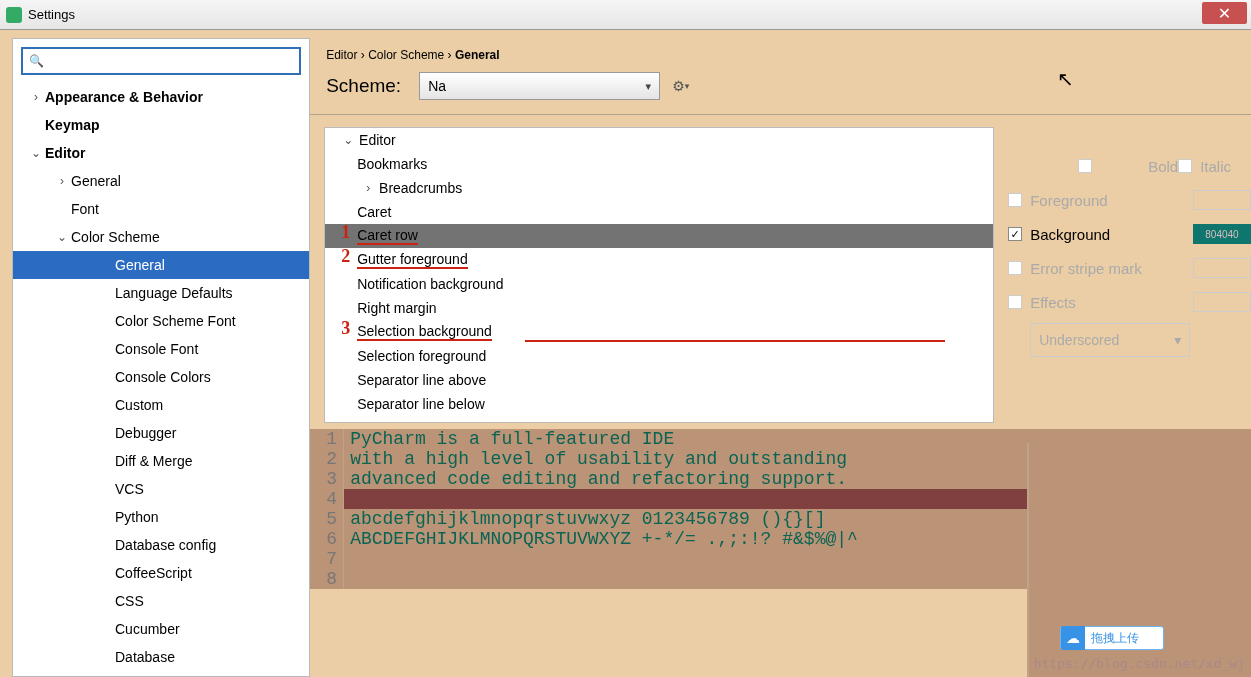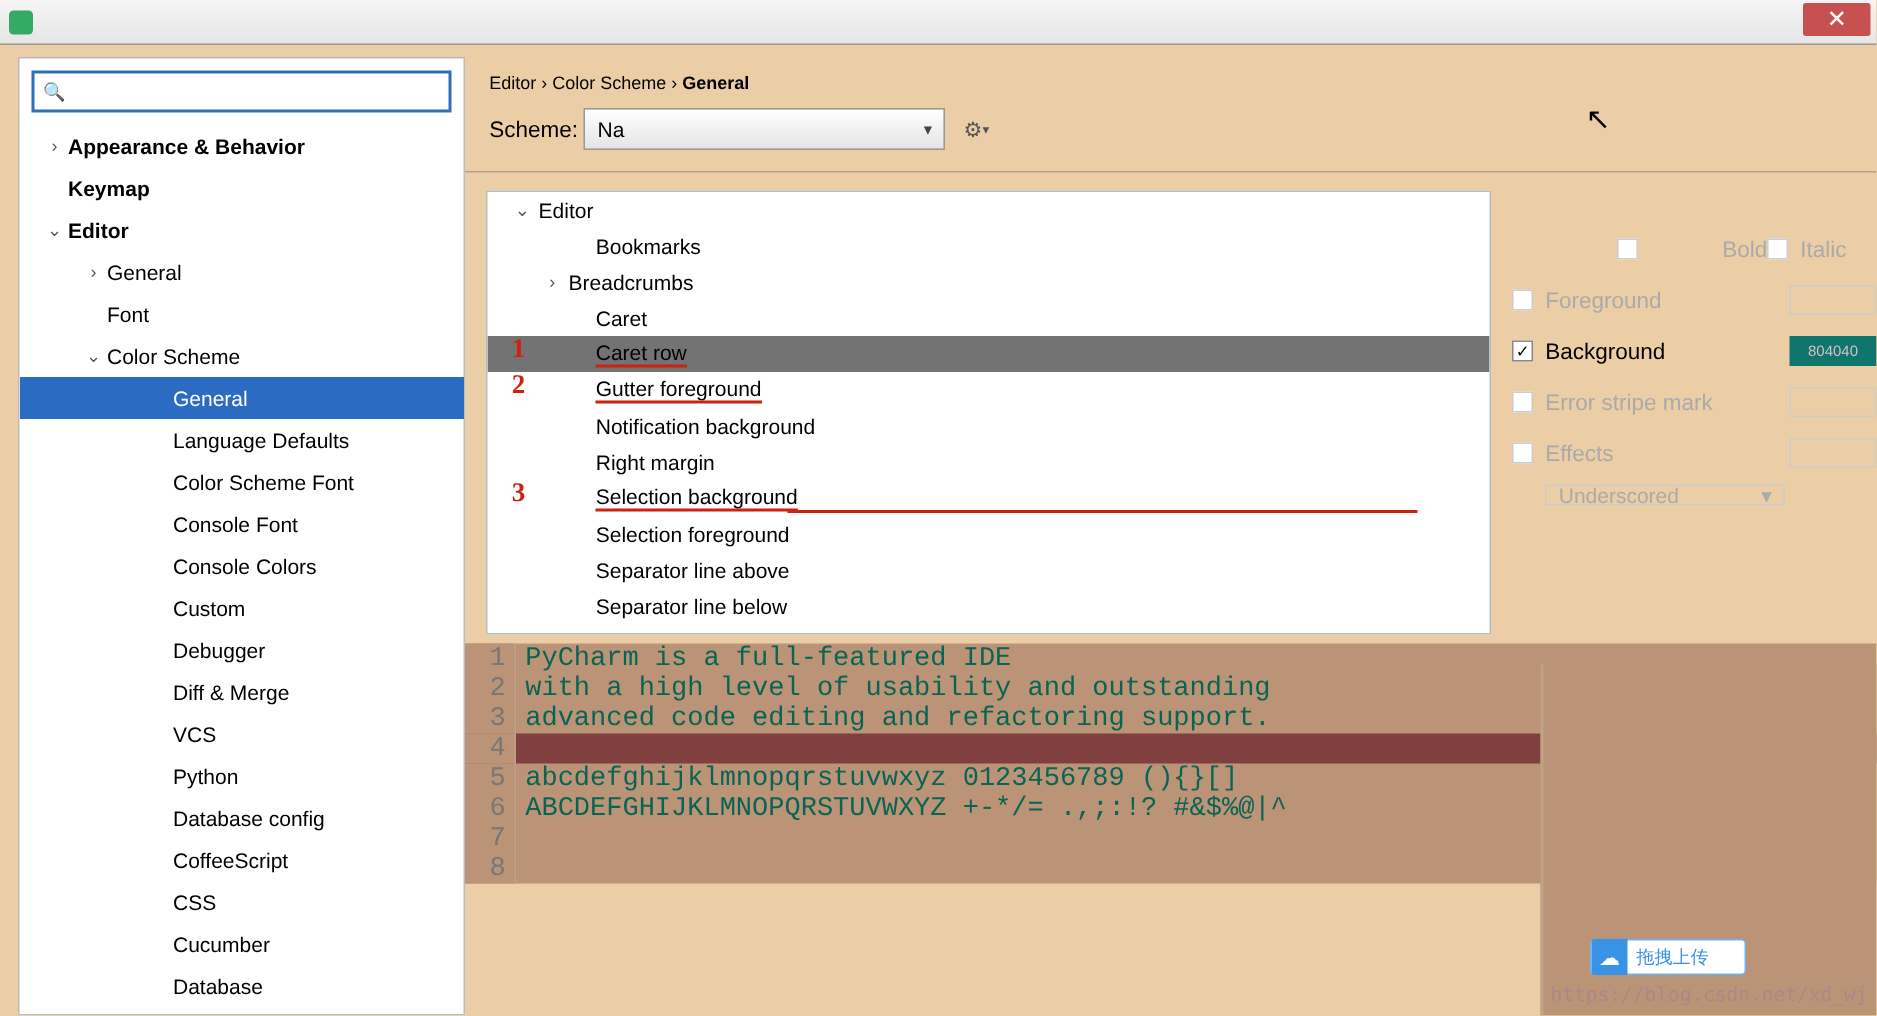--- a/index.html
+++ b/index.html
@@ -21,44 +21,44 @@
 .tree-item.selected { background: #2b6bc2; color: #fff; }
 .arrow { width: 14px; font-size: 12px; color: #555; text-align: center; }
 .tree-label { padding-left: 2px; }
 .bold { font-weight: 700; }
 .ind1 { padding-left: 16px; } .ind2 { padding-left: 42px; } .ind4 { padding-left: 86px; }
 
 .right { flex: 1; display: flex; flex-direction: column; }
 .crumbs { padding: 10px 16px 10px 16px; font-size: 12px; font-weight: 700; }
 .crumb-plain { font-weight: 400; }
 .scheme-row { display: flex; align-items: center; padding: 0 16px 14px 16px; border-bottom: 1px solid #b0a18a; }
-.scheme-label { margin-right: 4px; font-size: 15px; }
+.scheme-label { margin-right: 18px; font-size: 19px; }
 .scheme-select { width: 241px; height: 28px; border: 1px solid #999; background: linear-gradient(#fff,#e4e4e4); display: flex; align-items: center; justify-content: space-between; padding: 0 8px; font-size: 14px; }
 .scheme-arrow { color: #444; font-size: 11px; }
 .gear { margin-left: 12px; color: #555; display: flex; align-items: center; }
 
 .options-row { display: flex; padding: 12px 0 0 14px; gap: 0; }
 .options-tree { width: 670px; height: 296px; background: #fff; border: 1px solid #bbb; overflow: hidden; position: relative; }
 .opt-item { height: 24px; display: flex; align-items: center; padding-left: 16px; cursor: pointer; }
-.opt-item.lvl1 { padding-left: 72px; }
+.opt-item.lvl1 { padding-left: 32px; }
 .opt-item.lvl1.haschild { padding-left: 36px; }
 .opt-item.selected { background: #737373; }
 .red-underline { border-bottom: 2px solid #c21; }
 .red-num { position: absolute; left: 16px; color: #c21; font-family: "Comic Sans MS", cursive; font-size: 18px; font-weight: 700; }
 .long-red-line { position: absolute; height: 2px; background: #c21; }
 
 .props { flex: 1; padding: 22px 0 0 14px; }
 .prop-row { display: flex; align-items: center; height: 34px; }
 .check { width: 14px; height: 14px; border: 1px solid #888; margin-right: 8px; display: inline-flex; align-items: center; justify-content: center; font-size: 11px; color: #000; background: #fff; }
 .check.disabled { border-color: #ccc; }
 .prop-label { font-size: 15px; flex: 1; }
 .prop-label.grey { color: #aaa; }
 .color-swatch { width: 58px; height: 20px; background: #0f766e; color: #d9bfbf; font-size: 10px; display: flex; align-items: center; justify-content: center; margin-left: 8px; }
 .empty-swatch { width: 58px; height: 20px; border: 1px solid #ccc; margin-left: 8px; }
-.effects-select { width: 160px; height: 14px; border: 1px solid #ccc; color: #aaa; display: flex; align-items: center; justify-content: space-between; padding: 0 8px; margin-left: 22px; margin-top: 4px; }
+.effects-select { width: 160px; height: 34px; border: 1px solid #ccc; color: #aaa; display: flex; align-items: center; justify-content: space-between; padding: 0 8px; margin-left: 22px; margin-top: 4px; }
 
 .preview { margin: 6px 0 0 0; background: #bb9477; font-family: Consolas, "Courier New", monospace; font-size: 18px; }
 .prev-line { display: flex; }
 .gutter { width: 34px; text-align: right; padding-right: 6px; color: #777; background: #bb9477; border-right: 1px solid #c0a287; }
 .code { padding-left: 6px; flex: 1; color: #0a6454; white-space: pre; }
 .prev-line.caret { background: #804040; }
 .prev-line.caret .code { color: #804040; }
 .side-strip { position: absolute; right: 0; top: 443px; bottom: 0; width: 224px; background: #bb9477; border-left: 2px solid #c0a287; }
 
 .float-btn { position: absolute; left: 1060px; top: 626px; width: 104px; height: 24px; border: 1px solid #6bb4f6; background: #fff; border-radius: 3px; display: flex; align-items: center; font-size: 12px; color: #3892e5; }
@@ -66,20 +66,21 @@
 .float-btn-txt { padding: 0 6px; }
 
 .cursor { position: absolute; left: 1057px; top: 67px; font-size: 20px; pointer-events: none; }
 .watermark { position: absolute; right: 6px; bottom: 6px; color: #a88; font-size: 13px; font-family: Consolas, monospace; }
 </style>
 </head>
 <body>
 
 <div class="title-bar">
   <div class="app-icon"></div>
+  <div class="title-text">Settings</div>
 </div>
 <div class="close-btn">✕</div>
 
 <div class="main">
   <div class="sidebar">
     <div class="search-box">
       <span class="search-icon">🔍</span>
       <input class="search-input" placeholder="" style="">
     </div>
     <div class="tree" id="sidebar-tree">

